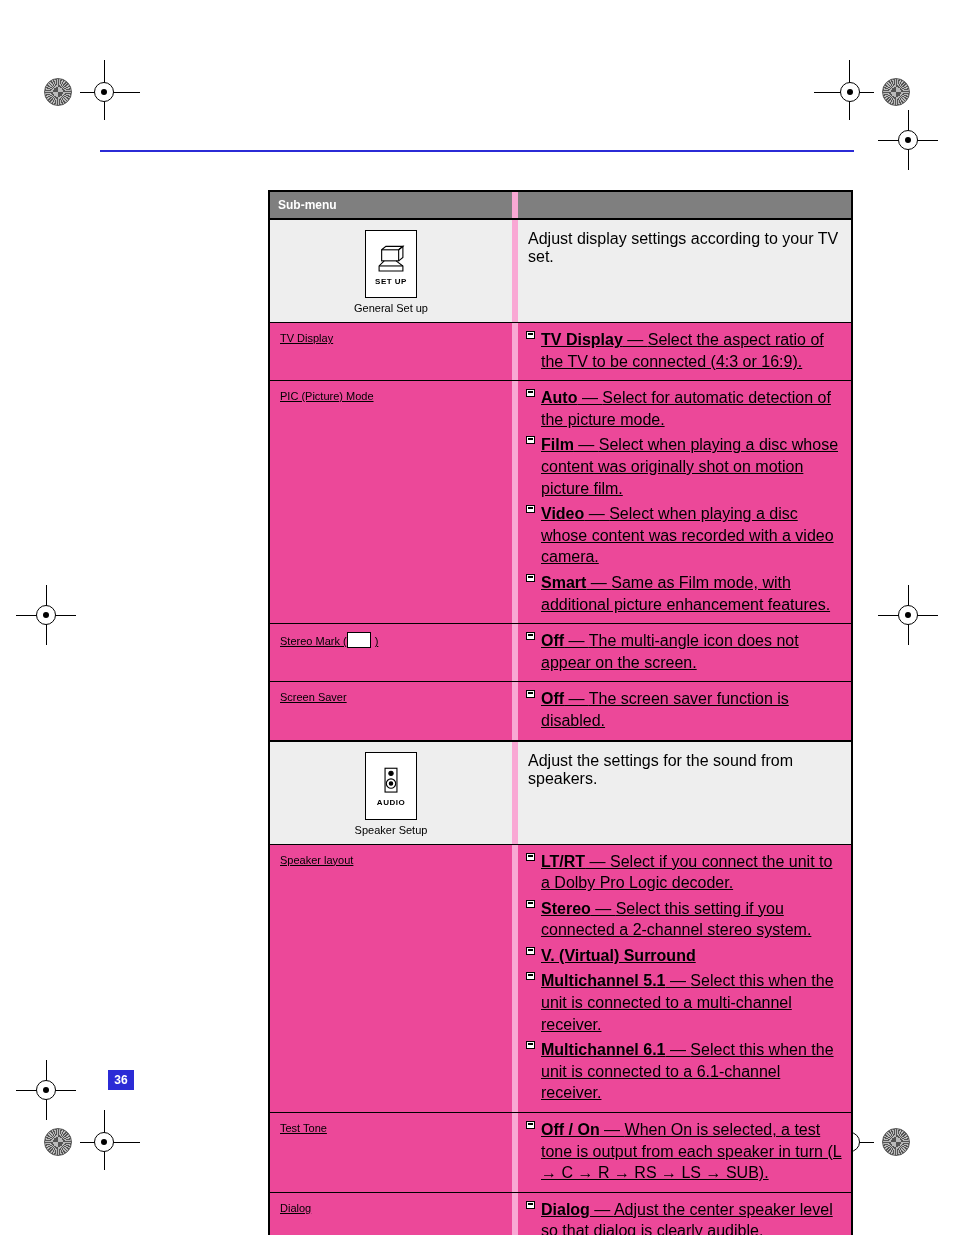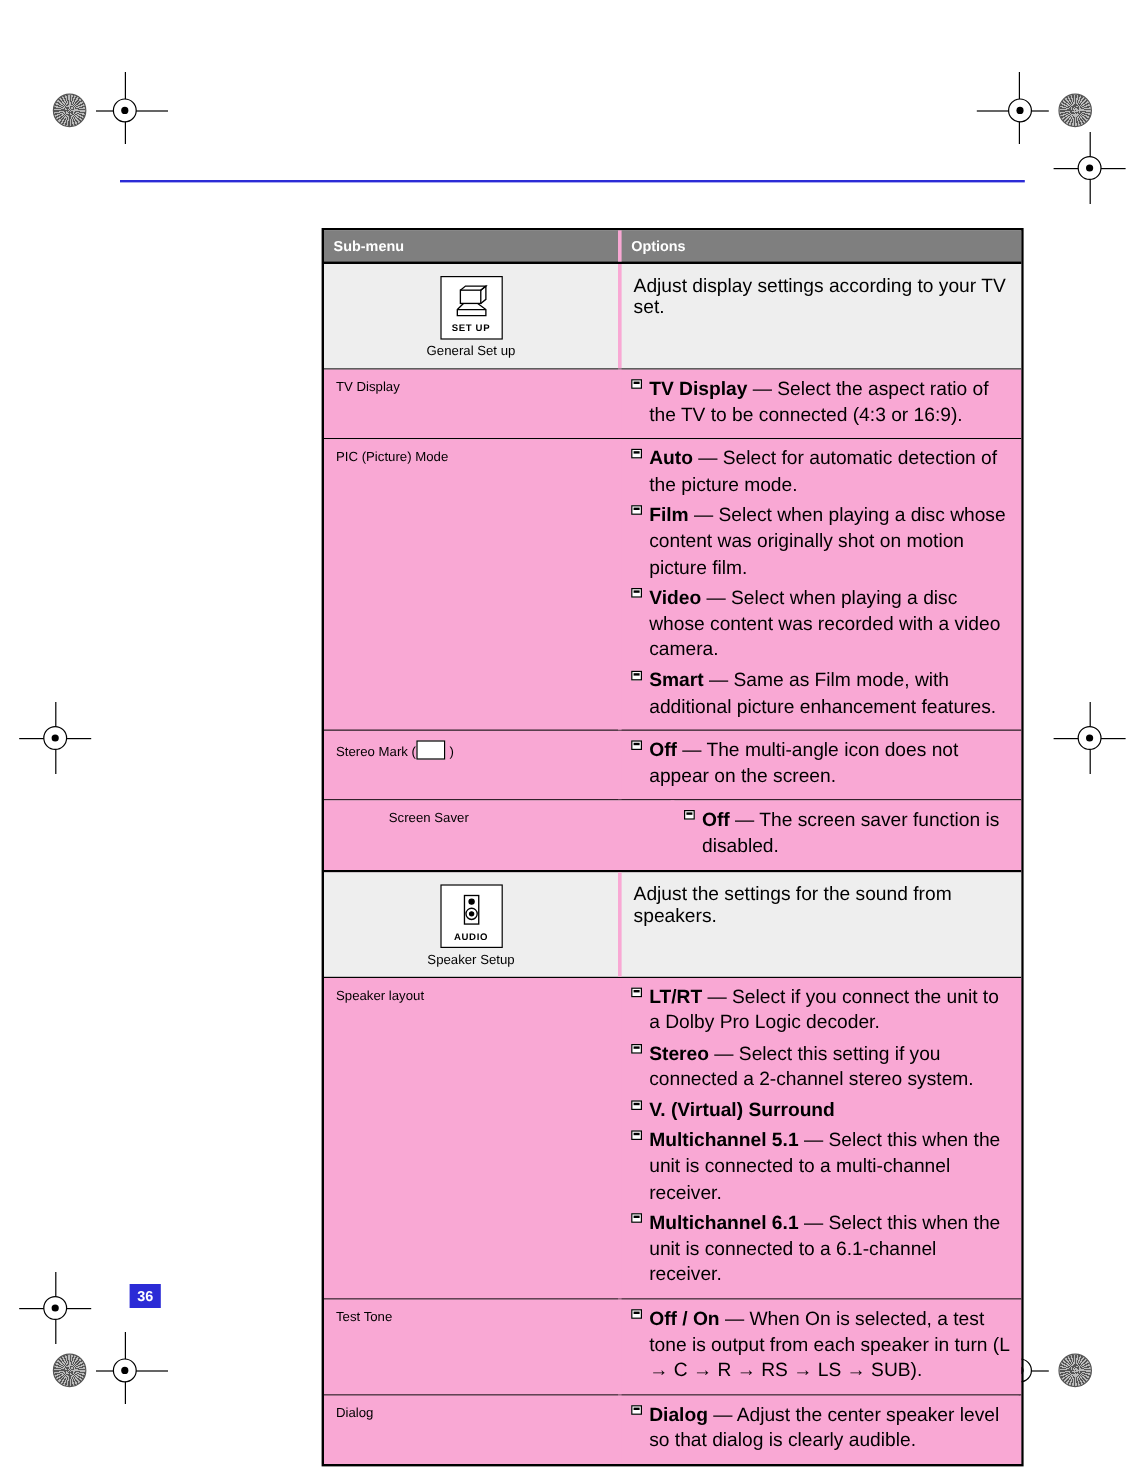--- a/index.html
+++ b/index.html
@@ -45,53 +45,53 @@
     display: flex;
     background: #7f7f7f;
     color: #fff;
     font-weight: bold;
     font-size: 12px;
     border-bottom: 2px solid #000 !important;
   }
   .header-row .col-l, .header-row .col-r {
     padding: 6px 8px;
   }
-  .col-l { width: 248px; border-right: 3px solid #f9a8d4; }
+  .col-l { width: 248px; border-right: 6px solid #f9a8d4; }
   .col-r { flex: 1; }
   .section-row {
     display: flex;
     background: #eee;
   }
   .section-row .col-l {
     display: flex; flex-direction: column; align-items: center; justify-content: center;
     padding: 10px 6px 8px;
     font-size: 12px;
   }
   .section-row .col-r { padding: 10px 10px; font-size: 16px; }
-  .section-divider { border-bottom: 2px solid #000 !important; padding-left: 44px; }
-
-  .body-row { display: flex; background: #f9a8d4; }
+  .section-divider { border-bottom: 2px solid #000 !important; }
+
+  .body-row { display: flex; background: #ec4899; text-decoration: underline; }
   .body-row .col-l { padding: 8px 10px; font-size: 11px; line-height: 1.35; }
   .body-row .col-r { padding: 6px 8px 8px; font-size: 16px; line-height: 1.35; }
 
   .opt-list { display: flex; flex-direction: column; gap: 4px; }
   .opt { display: flex; align-items: flex-start; gap: 6px; }
   .opt .box {
     width: 9px; height: 8px; border: 1px solid #000; background: #fff;
     margin-top: 2px; flex: none;
     position: relative;
   }
   .opt .box::after{
     content:""; position:absolute; left:1px; right:1px; top:1px; height:2px; background:#000;
   }
   .opt .txt { flex: 1; }
   .opt .txt b { font-weight: bold; }
 
   .icon-frame {
-    width: 52px; height: 53px;
+    width: 52px; height: 68px;
     background: #fff;
     border: 1px solid #000;
     display: flex; flex-direction: column; align-items: center; justify-content: center;
     padding: 3px 3px 1px;
     gap: 2px;
   }
   .icon-frame .label {
     font-size: 8px; font-weight: bold; letter-spacing: 0.5px;
   }
   .icon-setup svg, .icon-audio svg { width: 34px; height: 30px; }
@@ -171,21 +171,20 @@
   <div class="cm-circle-open" style="right:14px; top:22px; width:20px; height:20px;"></div>
   <div class="cm-dot" style="left:36px; top:32px;"></div>
 </div>
 <div class="cm-hatch" style="right:44px; top:1128px; width:28px; height:28px;"></div>
 
 <div class="page-header-line"></div>
 
 <div class="main-table">
   <div class="header-row">
     <div class="col-l">Sub-menu</div>
-    <div class="col-r">Options</div>
   </div>
 
   <div class="section-row">
     <div class="col-l">
       <div class="icon-frame icon-setup">
         <svg viewBox="0 0 40 34" fill="none" stroke="#000" stroke-width="1.3">
           <rect x="9" y="5" width="20" height="13"></rect>
           <path d="M9 5 L14 1 L34 1 L29 5"></path>
           <path d="M29 5 L34 1 L34 14 L29 18"></path>
           <path d="M12 18 L6 24 L6 30 L34 30 L34 24 L26 18"></path>

